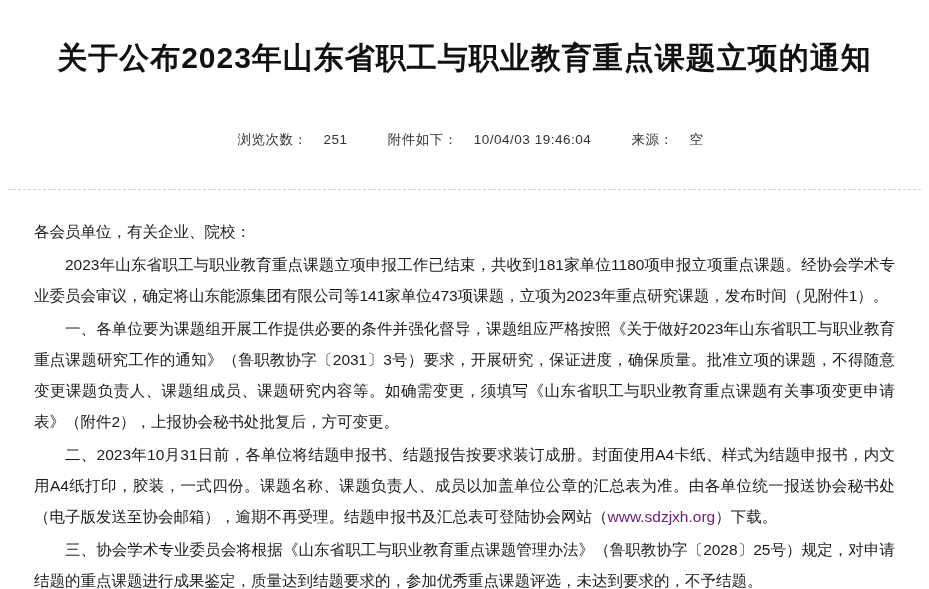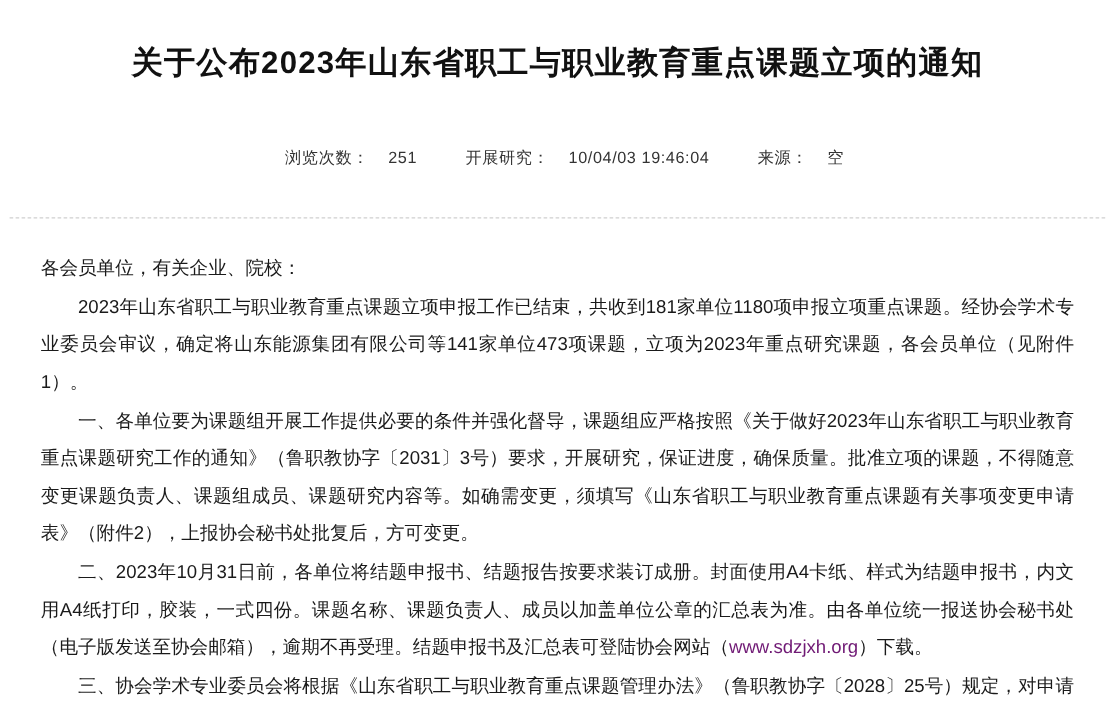--- a/index.html
+++ b/index.html
@@ -16,21 +16,21 @@
   }
   .page {
     width: 929px;
     height: 589px;
     box-sizing: border-box;
     padding: 0;
     position: relative;
   }
   .title {
     text-align: center;
-    font-size: 26px;
+    font-size: 30px;
     font-weight: bold;
     color: #111111;
     letter-spacing: 1px;
     line-height: 1.35;
     padding: 18px 40px 0 40px;
     font-family: "Liberation Sans", sans-serif;
   }
   .meta {
     margin-top: 28px;
     text-align: center;
@@ -70,28 +70,28 @@
 </style>
 </head>
 <body>
 
 <div class="page">
 
   <h1 class="title">关于公布2023年山东省职工与职业教育重点课题立项的通知</h1>
 
   <div class="meta">
     <span><span>浏览次数：</span><span class="val">251</span></span>
-    <span><span>开展研究：</span><span class="val">10/04/03 19:46:04</span></span>
+    <span><span>附件如下：</span><span class="val">10/04/03 19:46:04</span></span>
     <span><span>来源：</span><span class="val">空</span></span>
   </div>
 
   <div class="divider"></div>
 
   <div class="content">
     <p>各会员单位，有关企业、院校：</p>
-    <p class="indent">2023年山东省职工与职业教育重点课题立项申报工作已结束，共收到181家单位1180项申报立项重点课题。经协会学术专业委员会审议，确定将山东能源集团有限公司等141家单位473项课题，立项为2023年重点研究课题，各会员单位（见附件1）。</p>
+    <p class="indent">2023年山东省职工与职业教育重点课题立项申报工作已结束，共收到181家单位1180项申报立项重点课题。经协会学术专业委员会审议，确定将山东能源集团有限公司等141家单位473项课题，立项为2023年重点研究课题，发布时间（见附件1）。</p>
     <p class="indent">一、各单位要为课题组开展工作提供必要的条件并强化督导，课题组应严格按照《关于做好2023年山东省职工与职业教育重点课题研究工作的通知》（鲁职教协字〔2031〕3号）要求，开展研究，保证进度，确保质量。批准立项的课题，不得随意变更课题负责人、课题组成员、课题研究内容等。如确需变更，须填写《山东省职工与职业教育重点课题有关事项变更申请表》（附件2），上报协会秘书处批复后，方可变更。</p>
     <p class="indent">二、2023年10月31日前，各单位将结题申报书、结题报告按要求装订成册。封面使用A4卡纸、样式为结题申报书，内文用A4纸打印，胶装，一式四份。课题名称、课题负责人、成员以加盖单位公章的汇总表为准。由各单位统一报送协会秘书处（电子版发送至协会邮箱），逾期不再受理。结题申报书及汇总表可登陆协会网站（<a>www.sdzjxh.org</a>）下载。</p>
     <p class="indent">三、协会学术专业委员会将根据《山东省职工与职业教育重点课题管理办法》（鲁职教协字〔2028〕25号）规定，对申请结题的重点课题进行成果鉴定，质量达到结题要求的，参加优秀重点课题评选，未达到要求的，不予结题。</p>
     <p class="indent">四、附件如下：</p>
   </div>
 
 </div>
 
 </body></html>

